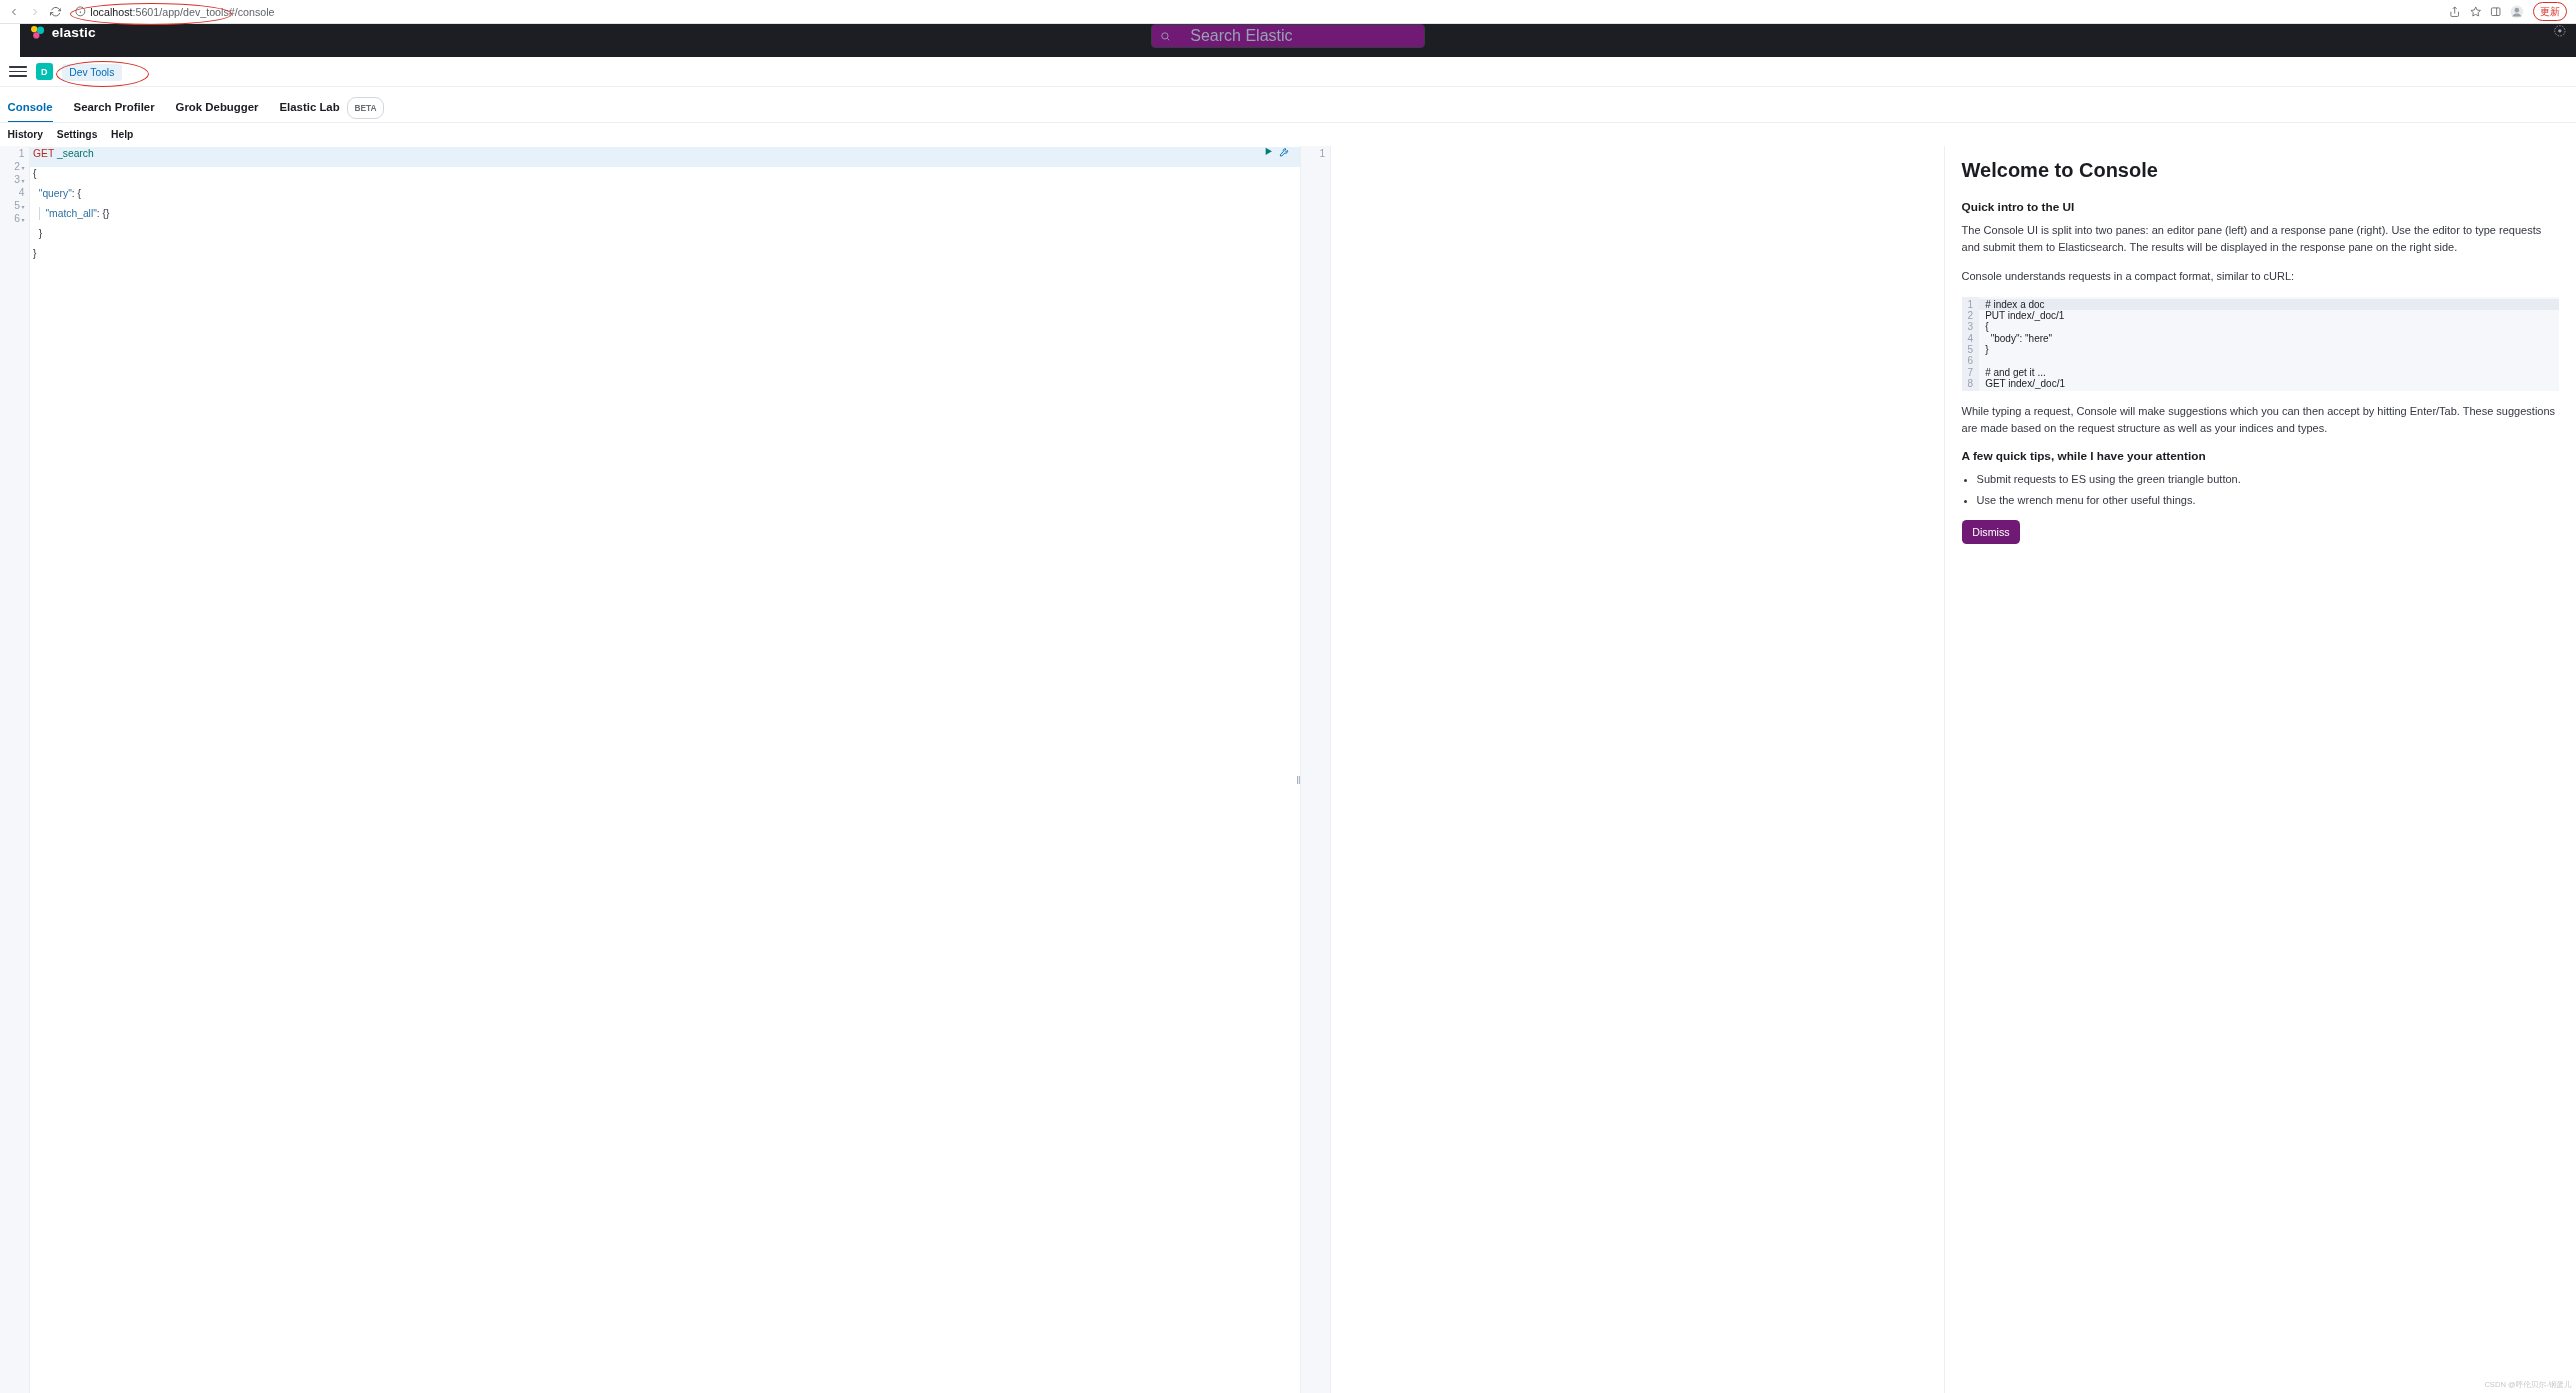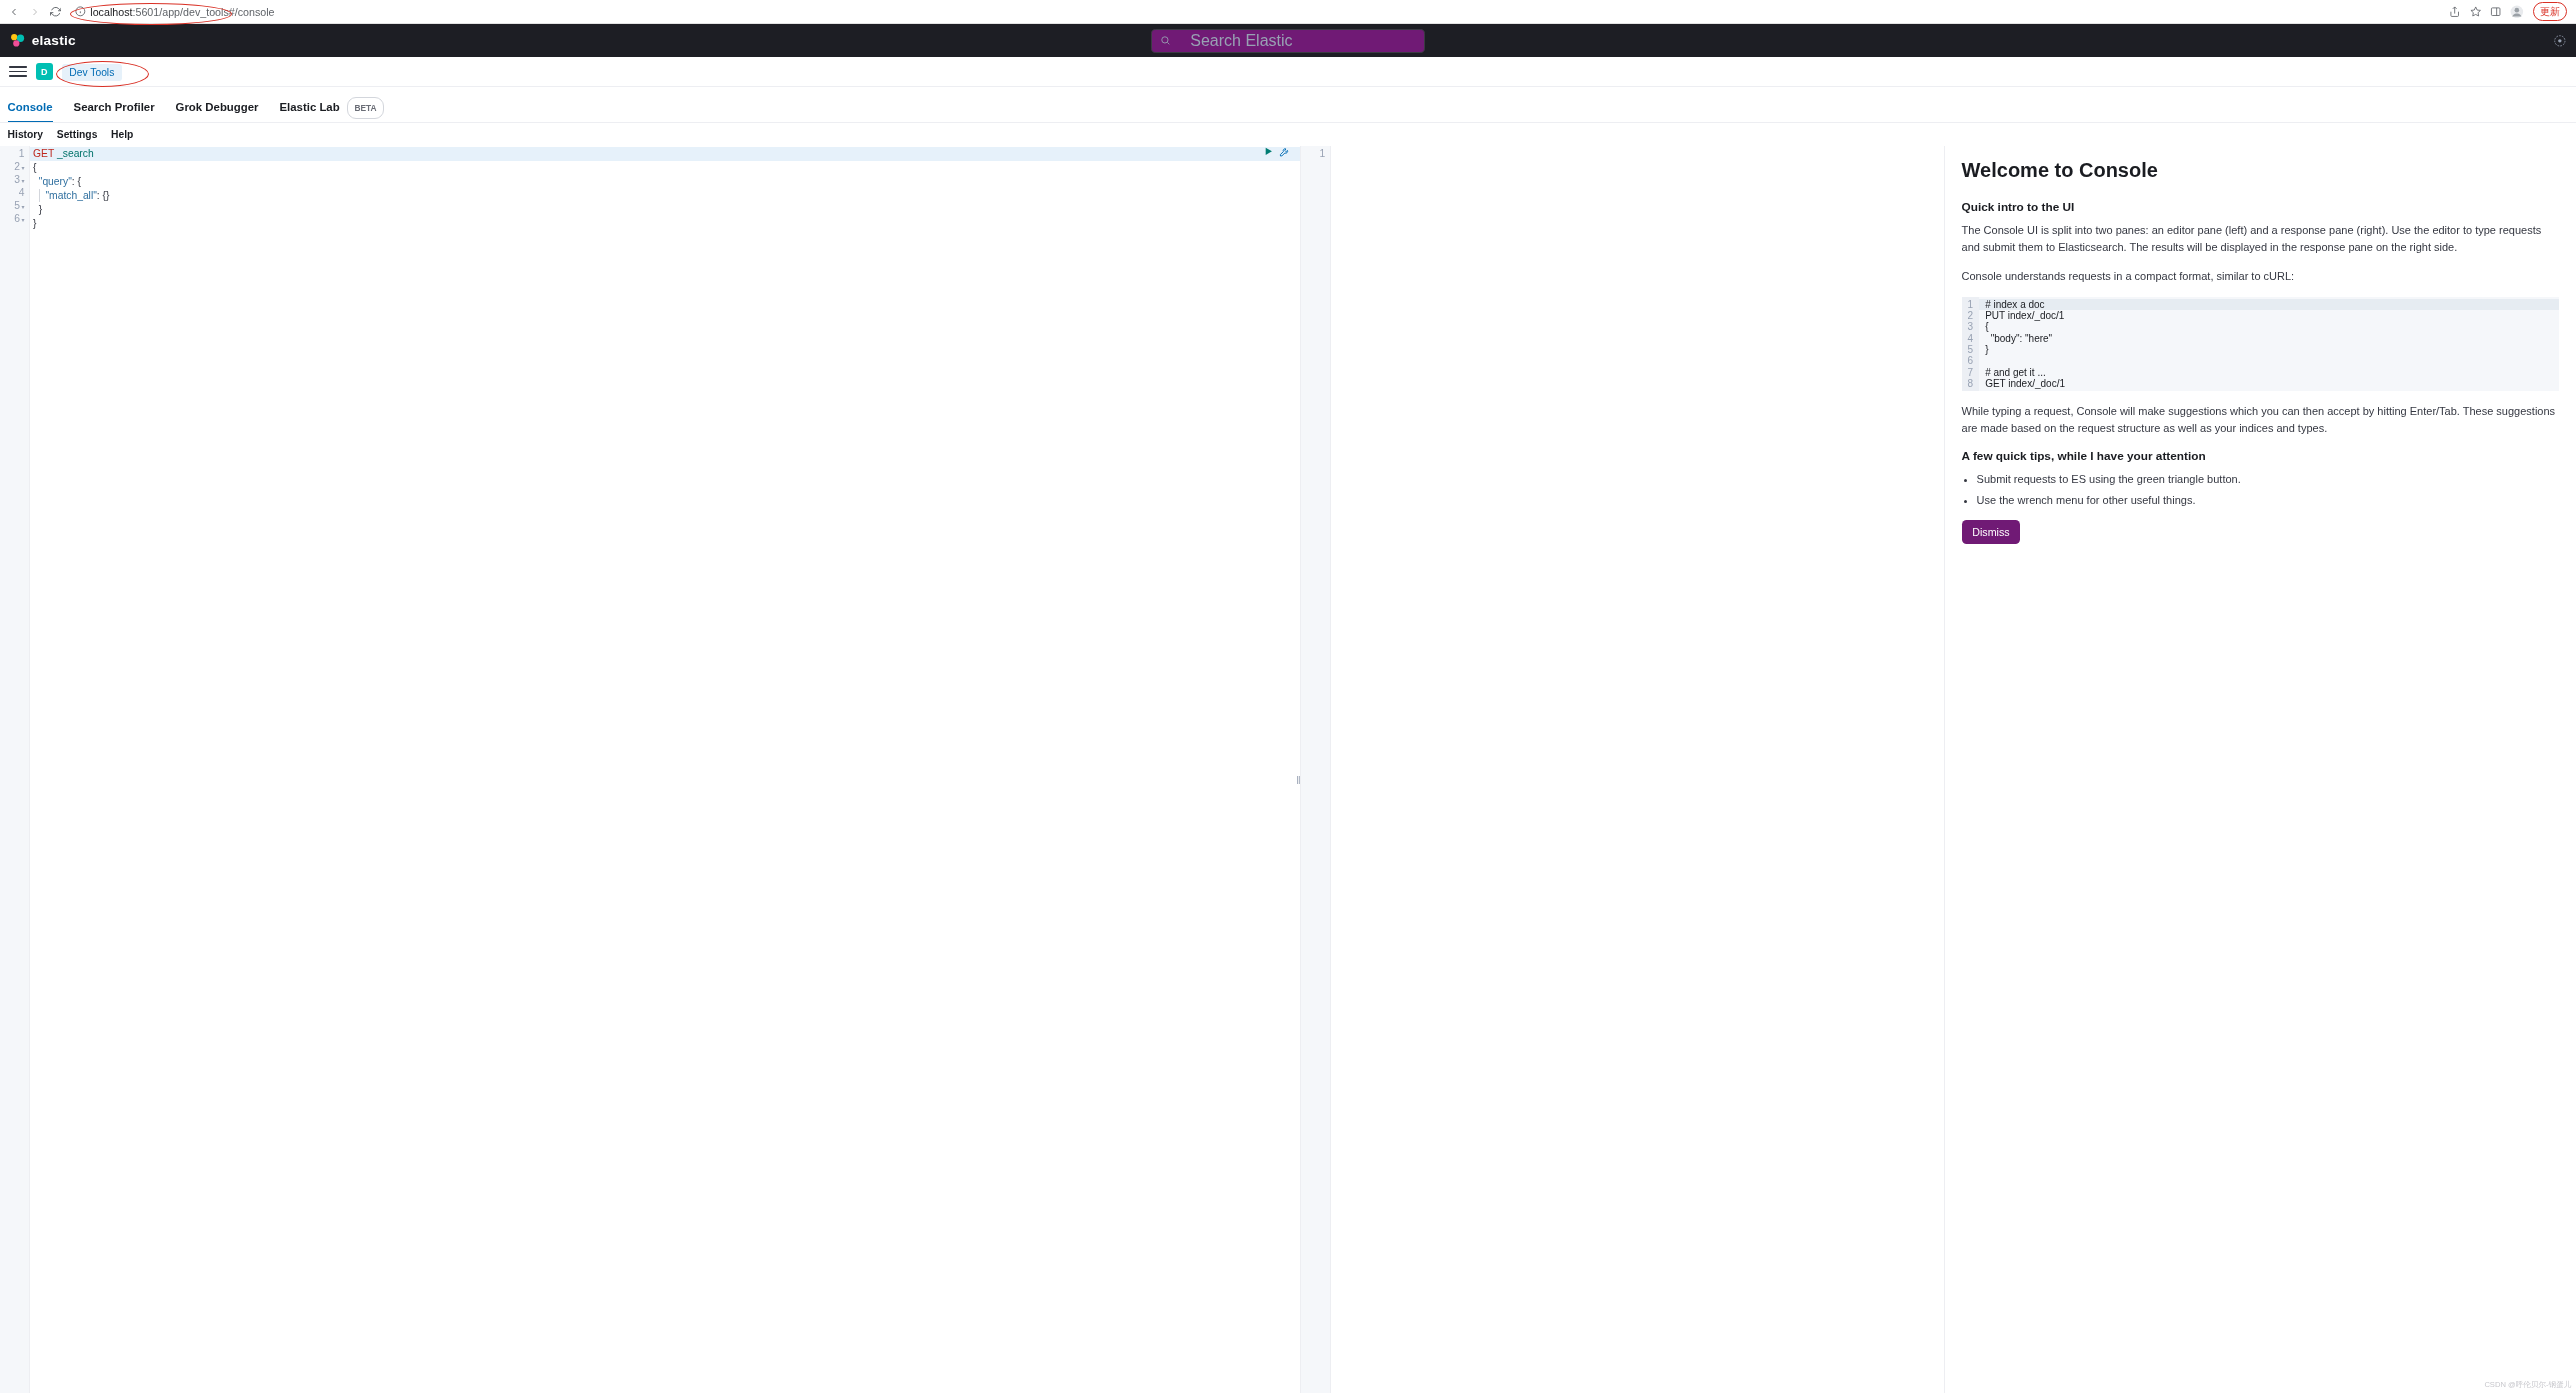--- a/index.html
+++ b/index.html
@@ -12,21 +12,21 @@
 .url-input-wrap { flex: 1; display: flex; align-items: center; height: 20px; border-radius: 10.7px; padding: 0 6px; gap: 4.6px; }
 .url-circle-annot { position: relative; }
 .url-circle-annot::after { content: ""; position: absolute; left: -4.6px; top: -3px; width: 160px; height: 20px; border: 1.1px solid #d93025; border-radius: 50%; pointer-events: none; }
 .url-text { font-size: 10.7px; color: #202124; }
 .url-text .host { color: #202124; }
 .url-text .path { color: #5f6368; }
 .right-browser-icons { display: flex; align-items: center; gap: 9px; color: #5f6368; padding-right: 3px; }
 .update-btn { color: #d93025; border: 0.8px solid #d93025; border-radius: 10.7px; padding: 1.5px 6px; font-size: 10px; }
 
 
-.elastic-bar { height: 33px; background: #1d1e24; display: flex; align-items: center; padding: 0 9px; gap: 9px; }
+.elastic-bar { height: 33px; background: #1d1e24; display: flex; align-items: flex-start; padding: 0 9px; gap: 9px; margin-left: 20px; }
 .elastic-logo { display: flex; align-items: center; gap: 6px; }
 .elastic-text { color: #fff; font-size: 13.7px; font-weight: 600; letter-spacing: 0.2px; }
 .elastic-search { flex: 0 0 274px; margin-left: auto; margin-right: auto; position: absolute; left: 50%; transform: translateX(-50%); }
 .elastic-search-input { width: 274px; height: 24px; background: #701a75; border: 0.8px solid #3a3b42; border-radius: 4.6px; color: #98a2b3; display: flex; align-items: center; padding: 0 7.6px; gap: 20px; font-size: 16px; }
 .elastic-right { margin-left: auto; color: #98a2b3; display: flex; gap: 9px; }
 
 
 .breadcrumb-bar { height: 30px; display: flex; align-items: center; padding: 0 9px; gap: 9px; border-bottom: 0.8px solid #edeef2; }
 .hamburger { width: 18px; height: 18px; display: flex; flex-direction: column; justify-content: center; gap: 3px; cursor: pointer; }
 .hamburger span { height: 1.5px; background: #343741; border-radius: 0.8px; }
@@ -49,21 +49,21 @@
 .main-area { display: flex; height: calc(100vh - 24px - 33px - 30px - 31px - 25px); }
 .editor-pane { flex: 0 0 50.5%; display: flex; border-right: 0.8px solid #edeef2; position: relative; }
 .response-pane { flex: 0 0 25%; display: flex; border-right: 0.8px solid #edeef2; }
 .help-pane { flex: 1; padding: 13.7px 16.7px; overflow-y: auto; }
 
 .gutter { width: 30px; background: #f5f7fa; color: #98a2b3; font-family: Menlo, Consolas, monospace; font-size: 10.3px; text-align: right; padding: 1.5px 4.6px 0 0; border-right: 0.8px solid #edeef2; }
 .gutter-row { height: 13px; line-height: 13px; }
 .fold-marker::after { content: "▾"; font-size: 6px; color: #98a2b3; margin-left: 1.5px; }
 
 .code-body { flex: 1; font-family: Menlo, Consolas, monospace; font-size: 10.3px; padding: 1.5px 3px 0 3px; position: relative; }
-.code-line { height: 14px; line-height: 13px; white-space: pre; }
+.code-line { height: 20px; line-height: 13px; white-space: pre; }
 .line1-hl { background: #e6f1fa; margin: 0 -3px; padding: 0 3px; }
 .kw-method { color: #bd271e; font-weight: 500; }
 .kw-path { color: #00726a; }
 .kw-key { color: #2f6f9f; }
 .kw-punct { color: #343741; }
 .indent-guide { border-left: 0.8px solid #d3d6dc; display: inline-block; height: 13px; vertical-align: top; margin-right: 0; }
 
 .run-icons { position: absolute; right: 9px; top: 0.8px; display: flex; gap: 6px; }
 .run-play { color: #017d73; }
 .run-wrench { color: #006bb4; }

